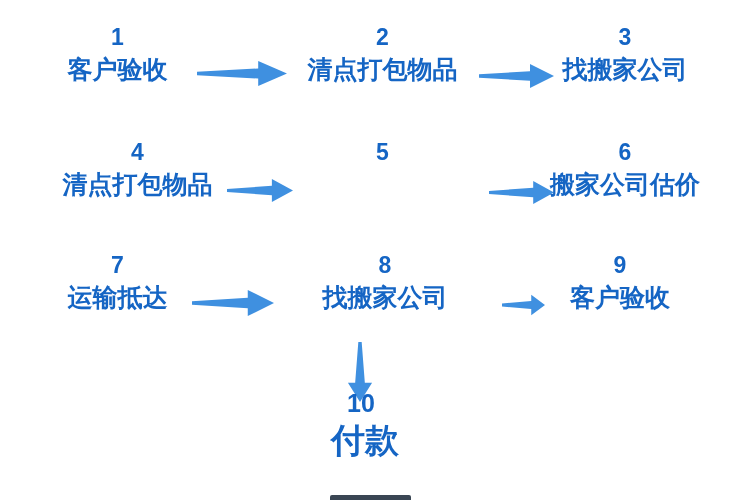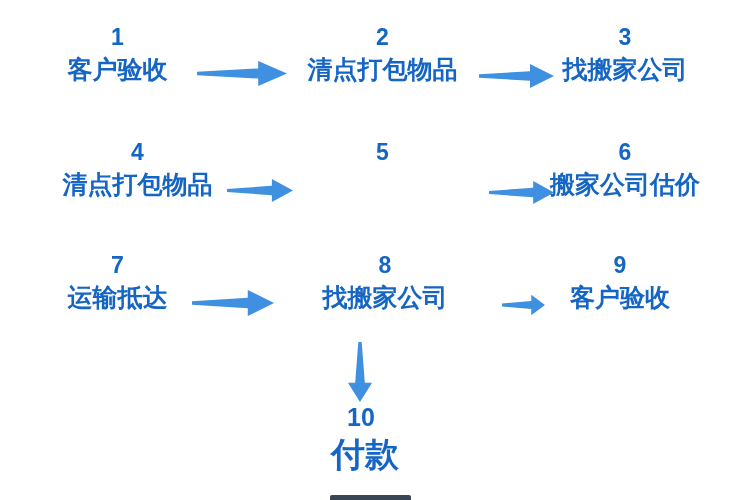--- a/index.html
+++ b/index.html
@@ -132,20 +132,20 @@
 
   <div class="step" style="left:530px; top:250px; width:180px;">
     <div class="num">9</div>
     <div class="label">客户验收</div>
   </div>
 
   <svg class="arrow" style="left:347px; top:342px;" width="26" height="60" viewBox="0 0 28 100" preserveAspectRatio="none">
     <polygon points="12.2,0 8.8,68 1,68 14,100 27,68 19.2,68 15.8,0"></polygon>
   </svg>
 
-  <div class="step final" style="left:281px; top:402px; width:160px;">
+  <div class="step final" style="left:281px; top:388px; width:160px;">
     <div class="num">10</div>
     <div class="label">付款</div>
   </div>
 
   <div class="cutoff-bar"></div>
 
 </div>
 
 </body></html>

